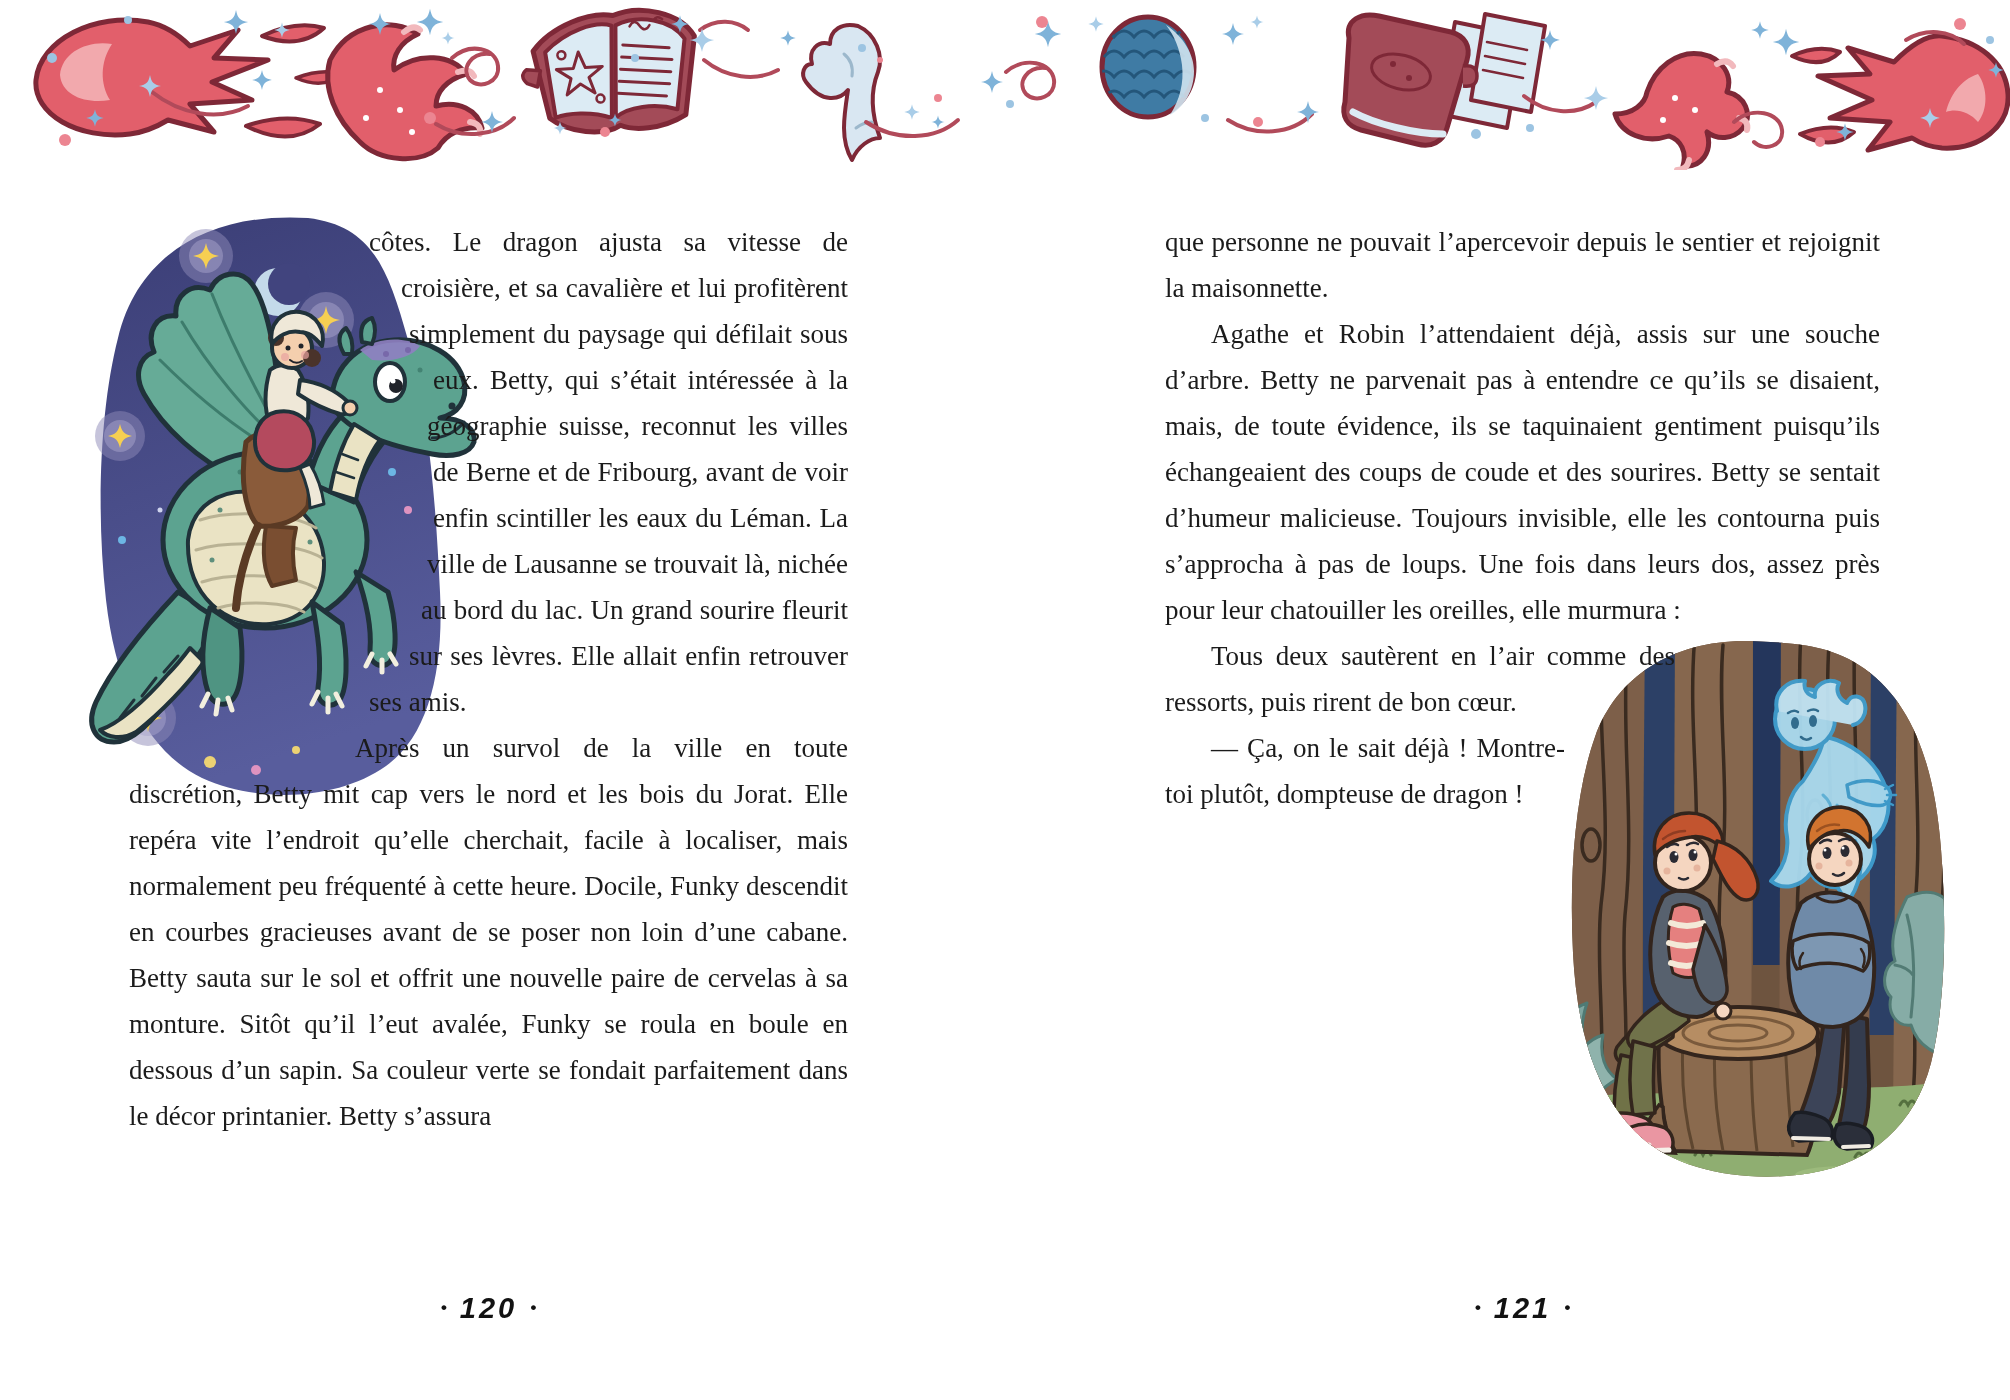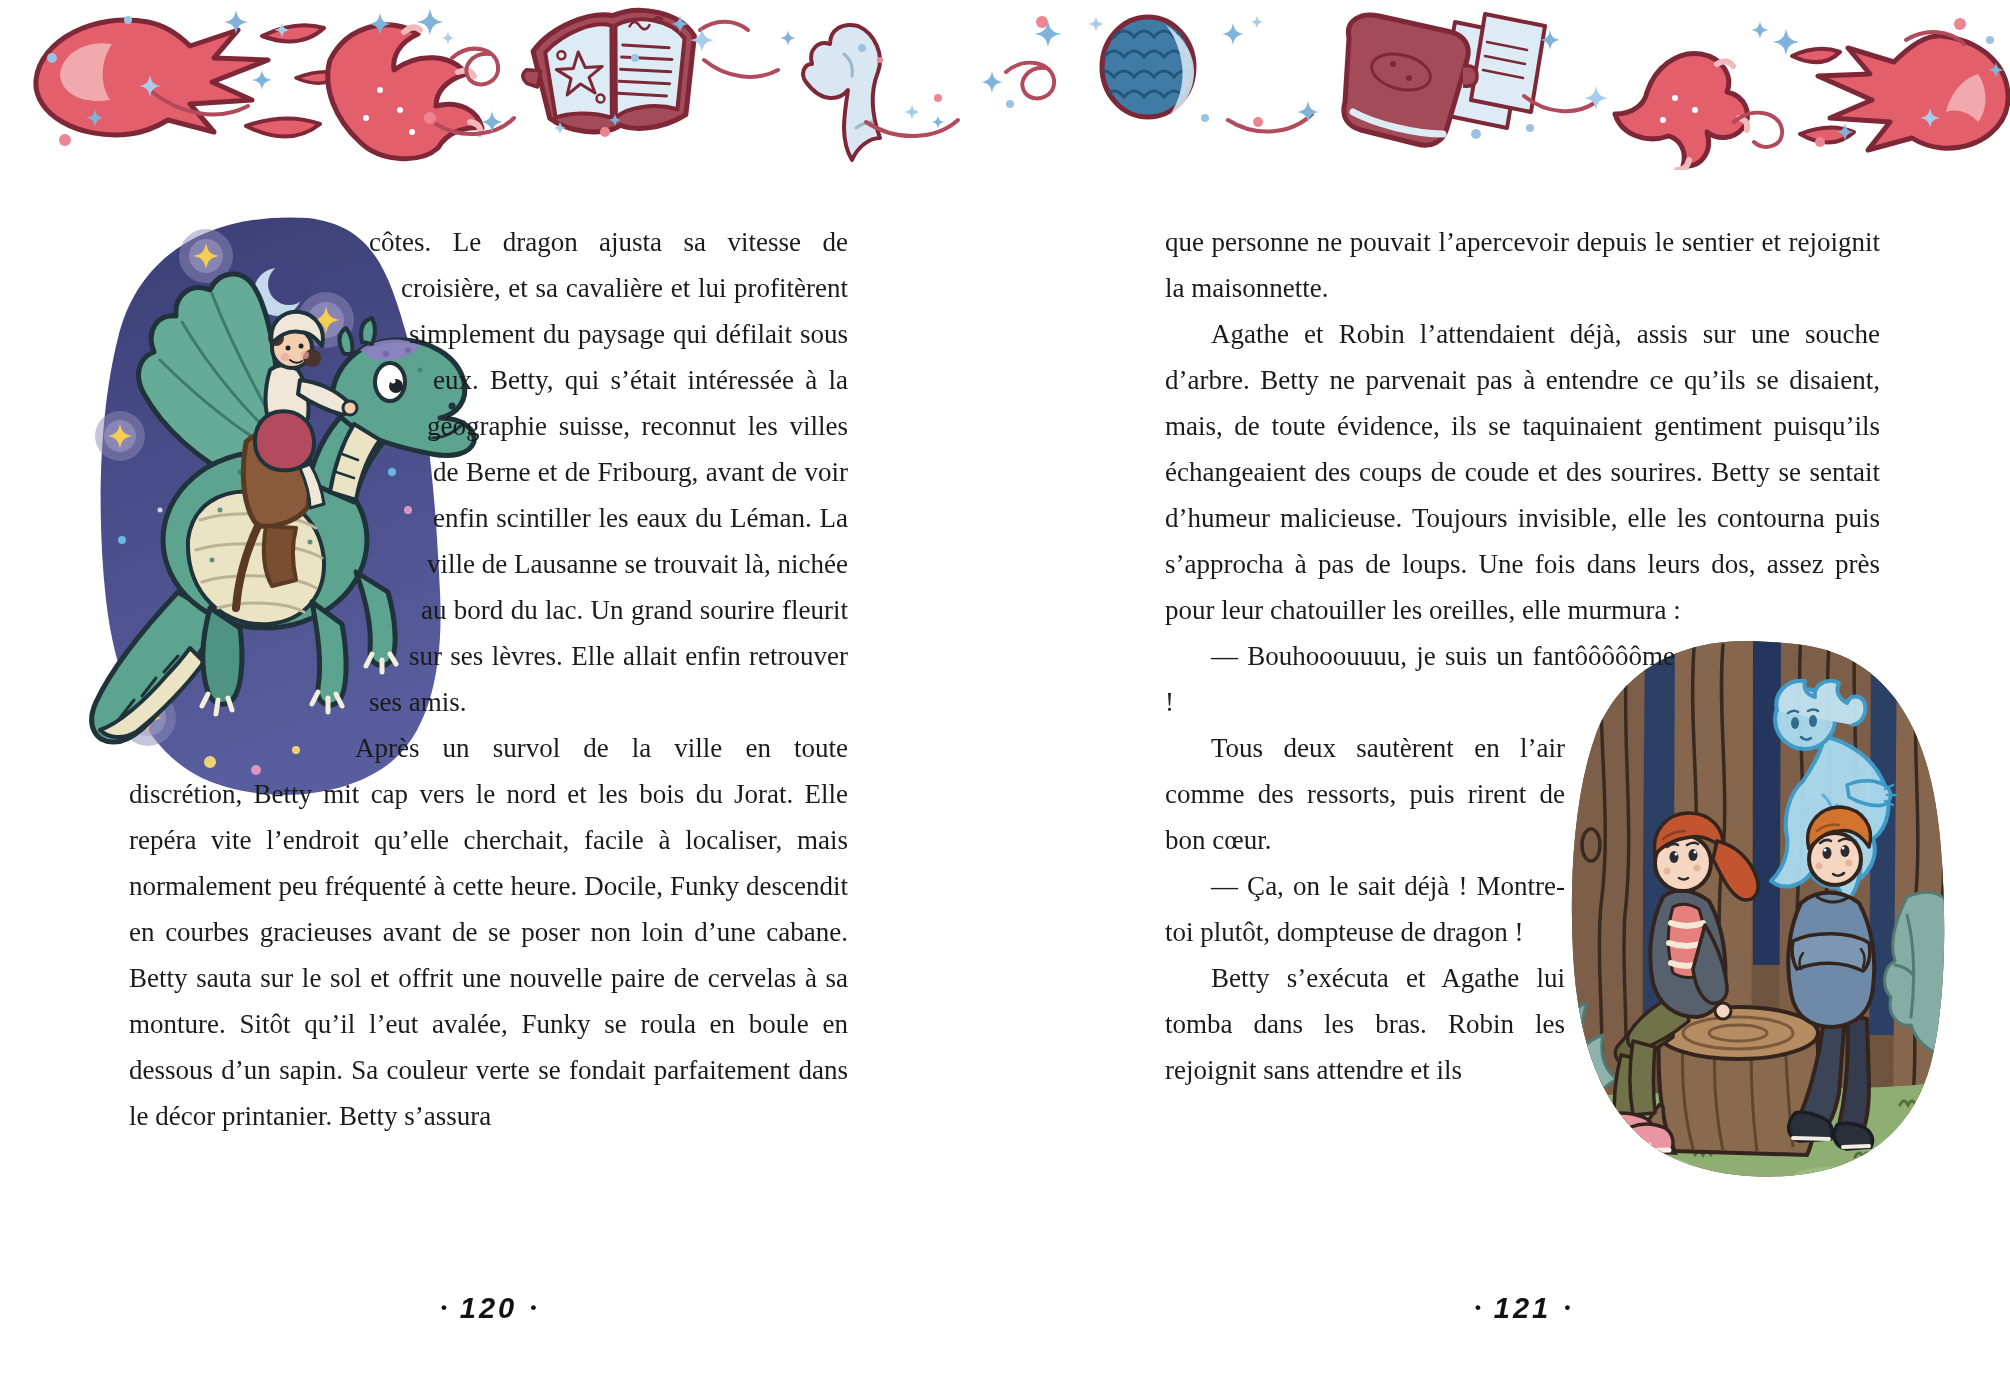--- a/index.html
+++ b/index.html
@@ -424,24 +424,22 @@
 <div class="page page-left">
   <div class="wrap-spacer-left"></div>
   <p>côtes. Le dragon ajusta sa vitesse de croisière, et sa cavalière et lui profitèrent simplement du paysage qui défilait sous eux. Betty, qui s’était intéressée à la géographie suisse, reconnut les villes de Berne et de Fribourg, avant de voir enfin scintiller les eaux du Léman. La ville de Lausanne se trouvait là, nichée au bord du lac. Un grand sourire fleurit sur ses lèvres. Elle allait enfin retrouver ses amis.</p>
   <p class="indent">Après un survol de la ville en toute discrétion, Betty mit cap vers le nord et les bois du Jorat. Elle repéra vite l’endroit qu’elle cherchait, facile à localiser, mais normalement peu fréquenté à cette heure. Docile, Funky descendit en courbes gracieuses avant de se poser non loin d’une cabane. Betty sauta sur le sol et offrit une nouvelle paire de cervelas à sa monture. Sitôt qu’il l’eut avalée, Funky se roula en boule en dessous d’un sapin. Sa couleur verte se fondait parfaitement dans le décor printanier. Betty s’assura</p>
 </div>
 
 <div class="page page-right">
   <div class="wrap-spacer-right"></div>
   <p>que personne ne pouvait l’apercevoir depuis le sentier et rejoignit la maisonnette.</p>
   <p class="indent">Agathe et Robin l’attendaient déjà, assis sur une souche d’arbre. Betty ne parvenait pas à entendre ce qu’ils se disaient, mais, de toute évidence, ils se taquinaient gentiment puisqu’ils échangeaient des coups de coude et des sourires. Betty se sentait d’humeur malicieuse. Toujours invisible, elle les contourna puis s’approcha à pas de loups. Une fois dans leurs dos, assez près pour leur chatouiller les oreilles, elle murmura :</p>
-  <p class="indent">— Bouhooouuuu, je suis un fantôôôôôme !</p>
   <p class="indent">Tous deux sautèrent en l’air comme des ressorts, puis rirent de bon cœur.</p>
   <p class="indent">— Ça, on le sait déjà ! Montre-toi plutôt, dompteuse de dragon !</p>
-  <p class="indent">Betty s’exécuta et Agathe lui tomba dans les bras. Robin les rejoignit sans attendre et ils</p>
 </div>
 
 <div class="pagenum pagenum-left">
   <span class="dot">•</span><span>120</span><span class="dot">•</span>
 </div>
 <div class="pagenum pagenum-right">
   <span class="dot">•</span><span>121</span><span class="dot">•</span>
 </div>
 
 </body></html>

